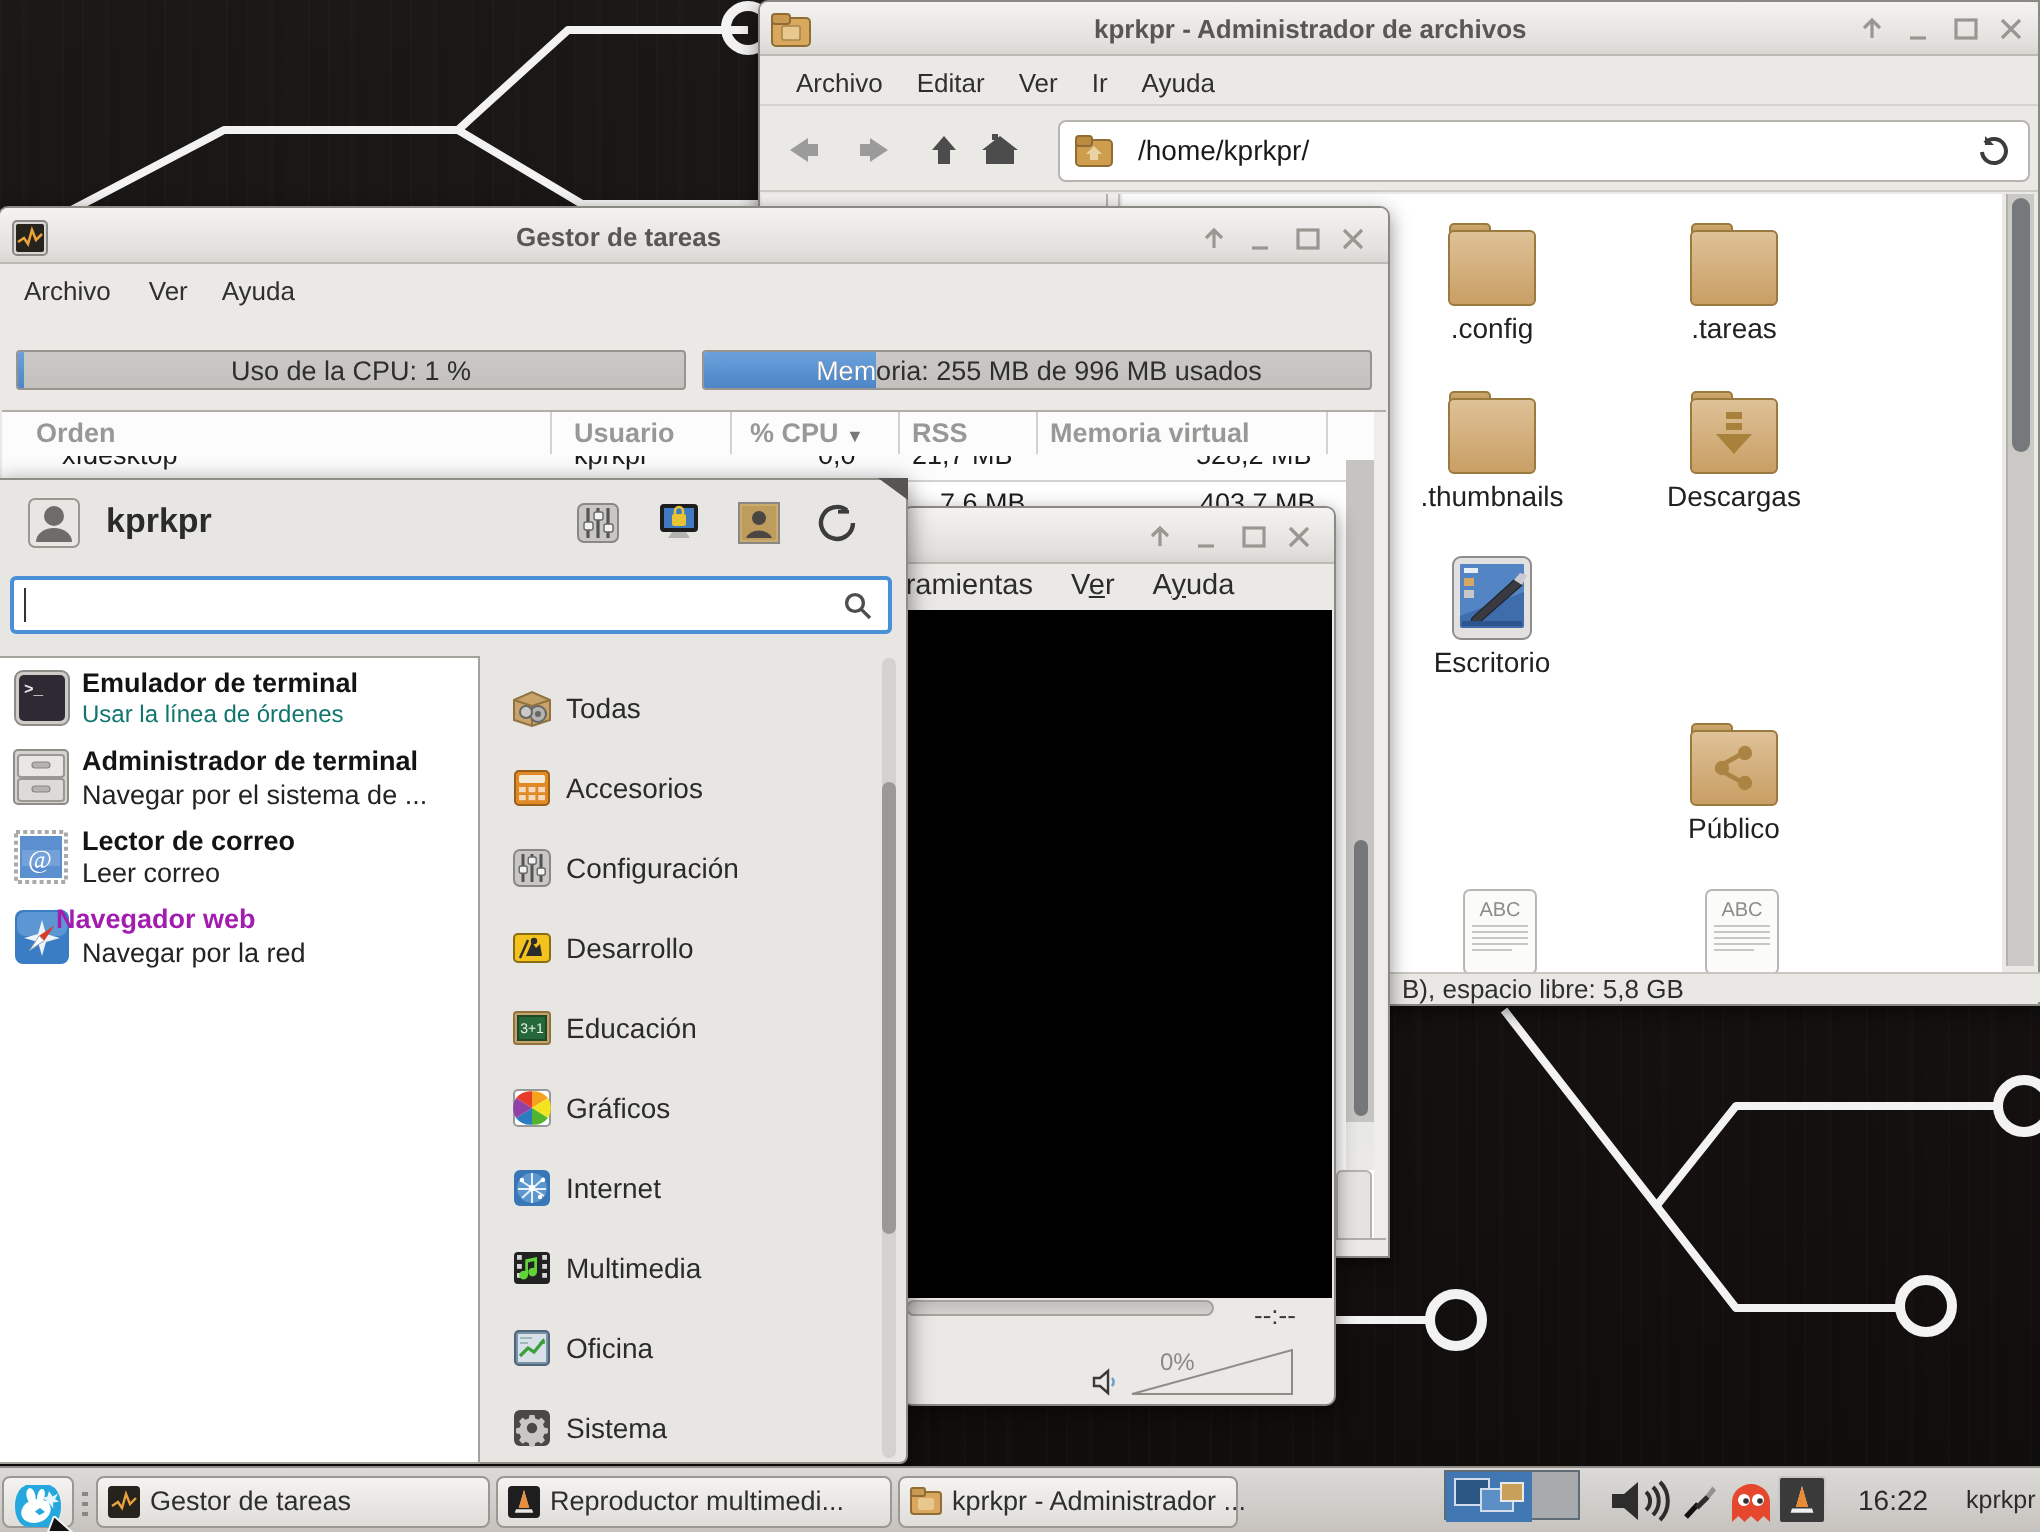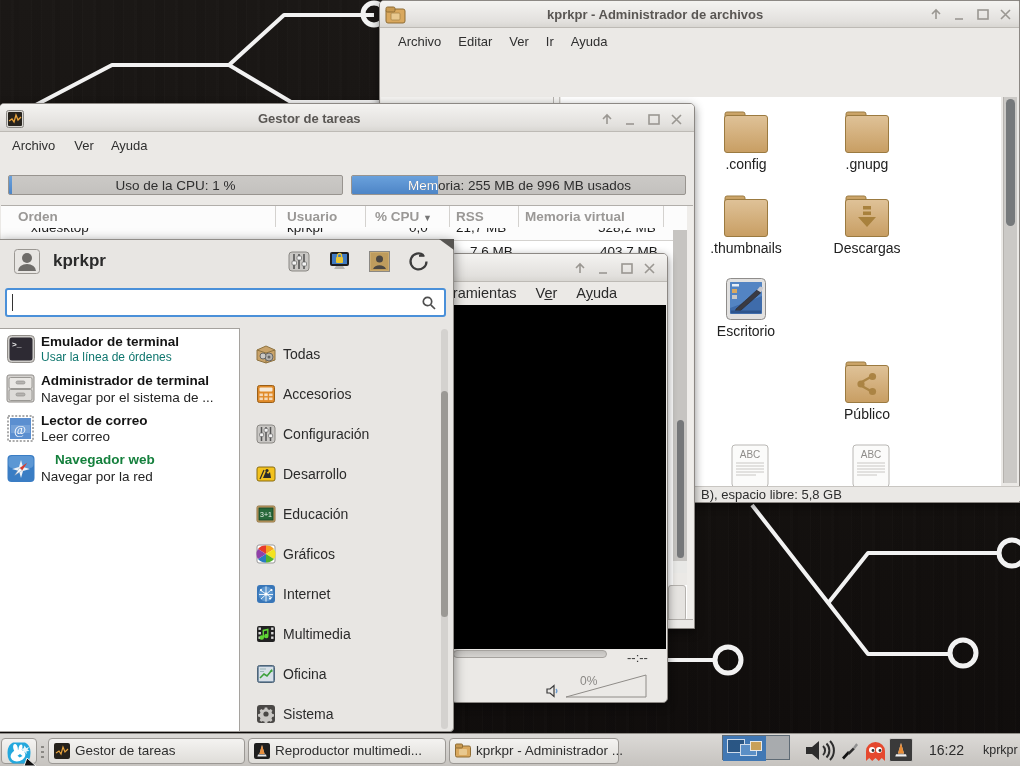--- a/index.html
+++ b/index.html
@@ -61,20 +61,40 @@
         <rect x="1" y="2" width="9" height="5" rx="1.5" fill="#c89a52" stroke="#8f6d35"></rect>
         <rect x="6" y="8" width="9" height="7" rx="1" fill="#e8c88f" stroke="#a8854a" stroke-width="0.8"></rect>
       </svg>
  <svg class="abs" style="left:548px;top:5px" width="92" height="17" viewBox="0 0 92 17" fill="none" stroke="#9a9792" stroke-width="1.6">
         <path d="M8,13 V5 M4,8 L8,4 L12,8"></path>
         <path d="M27,13 H35"></path>
         <rect x="50" y="4" width="10" height="9"></rect>
         <path d="M73,4 L82,13 M82,4 L73,13"></path>
       </svg>
  <div class="menubar" style="left:18px;top:33px;">Archivo<span style="margin-left:17px">Editar</span><span style="margin-left:17px">Ver</span><span style="margin-left:17px">Ir</span><span style="margin-left:17px">Ayuda</span></div>
+ <div id="fmtool">
+  <svg class="abs" style="left:12px;top:13px" width="120" height="18" viewBox="0 0 120 18">
+   <path d="M3,9 L12,3 V6 H17 V12 H12 V15 Z" fill="#9b9b9b"></path>
+   <path d="M52,9 L43,3 V6 H38 V12 H43 V15 Z" fill="#9b9b9b"></path>
+   <path d="M80,2 L86,9 H83 V16 H77 V9 H74 Z" fill="#4c4c4c"></path>
+   <path d="M108,2 L117,9 H115 V16 H101 V9 H99 Z M104,1 h3 v3 h-3 Z" fill="#4c4c4c"></path>
+  </svg>
+  <div id="fmpath">
+   <svg class="abs" style="left:7px;top:6px" width="20" height="18" viewBox="0 0 20 18">
+            <rect x="1" y="3" width="18" height="13" rx="2" fill="#cf9d4e" stroke="#8f6d35"></rect>
+            <rect x="1" y="1" width="8" height="5" rx="1.5" fill="#b98c42" stroke="#8f6d35"></rect>
+            <path d="M10,6 l4,4 h-2 v3 h-4 v-3 h-2 Z" fill="#e9d3a4"></path>
+          </svg>
+   <div class="abs" style="left:39px;top:6px;font-size:14px;color:#1a1a1a;">/home/kprkpr/</div>
+   <svg class="abs" style="right:8px;top:6px" width="18" height="18" viewBox="0 0 18 18" fill="none">
+            <path d="M4.5,4.5 A6,6 0 1 1 3,9" stroke="#3c3c3c" stroke-width="2"></path>
+            <path d="M4.5,1 v4.5 h4.5" fill="#3c3c3c" stroke="none"></path>
+          </svg>
+  </div>
+ </div>
  <div id="fmside"></div>
       <div id="fmsep"></div>
  <div id="fmview">
   <svg width="0" height="0">
           <defs>
    <linearGradient id="fg" x1="0" y1="0" x2="0" y2="1">
               <stop offset="0" stop-color="#dfc298"></stop>
               <stop offset="1" stop-color="#c89e63"></stop>
             </linearGradient>
    <linearGradient id="ft" x1="0" y1="0" x2="0" y2="1">
@@ -88,21 +108,21 @@
             <rect x="2" y="1" width="20" height="8" rx="2" fill="url(#ft)" stroke="#9b7a40"></rect>
             <rect x="1.5" y="4.5" width="43" height="37" rx="2.5" fill="url(#fg)" stroke="#9b7a40"></rect>
           </svg>
           <div class="flabel">.config</div>
         </div>
   <div class="ficon" style="left:246px;top:14px">
           <svg width="46" height="43" viewBox="0 0 46 43">
             <rect x="2" y="1" width="20" height="8" rx="2" fill="url(#ft)" stroke="#9b7a40"></rect>
             <rect x="1.5" y="4.5" width="43" height="37" rx="2.5" fill="url(#fg)" stroke="#9b7a40"></rect>
           </svg>
-          <div class="flabel">.gnupg</div>
+          <div class="flabel">.tareas</div>
         </div>
   <div class="ficon" style="left:125px;top:98px">
           <svg width="46" height="43" viewBox="0 0 46 43">
             <rect x="2" y="1" width="20" height="8" rx="2" fill="url(#ft)" stroke="#9b7a40"></rect>
             <rect x="1.5" y="4.5" width="43" height="37" rx="2.5" fill="url(#fg)" stroke="#9b7a40"></rect>
           </svg>
           <div class="flabel">.thumbnails</div>
         </div>
   <div class="ficon" style="left:246px;top:98px">
           <svg width="46" height="43" viewBox="0 0 46 43">
@@ -313,21 +333,21 @@
   <div class="abs" style="left:41px;top:100px;font-size:13.5px;color:#232323;">Leer correo</div>
   <svg class="abs" style="left:7px;top:125px" width="28" height="29" viewBox="0 0 28 29">
           <rect x="0.5" y="1" width="27" height="27" rx="4" fill="#3a7dc4"></rect>
           <rect x="1.5" y="2" width="25" height="12" rx="4" fill="#5c97d4"></rect>
           <g transform="translate(14,15)">
             <path d="M0,-9 L2,-2 L9,0 L2,2 L0,9 L-2,2 L-9,0 L-2,-2 Z" fill="#eef3f8"></path>
             <path d="M6.2,-6.2 L1.1,1.4 L-1.4,-1.1 Z" fill="#d93b2b"></path>
             <path d="M-6.2,6.2 L1.1,1.4 L-1.4,-1.1 Z" fill="#fdfdfd" stroke="#9aa5b5" stroke-width="0.5"></path>
           </g>
         </svg>
-  <div class="abs" style="left:55px;top:123px;font-size:13.5px;font-weight:bold;color:#15803d;">Navegador web</div>
+  <div class="abs" style="left:28px;top:123px;font-size:13.5px;font-weight:bold;color:#a21caf;">Navegador web</div>
   <div class="abs" style="left:41px;top:140px;font-size:13.5px;color:#232323;">Navegar por la red</div>
  </div>
  <div id="cats" class="abs" style="left:0;top:0;width:455px;height:493px;font-size:14px;color:#2b2b2b;">
   <svg class="abs" style="left:256px;top:104px" width="20" height="20" viewBox="0 0 20 20">
           <path d="M1,6 L10,2 L19,6 V16 L10,19 L1,16 Z" fill="#c9a36a" stroke="#8f7340"></path>
           <path d="M1,6 L10,9 L19,6 M10,9 V19" stroke="#8f7340" fill="none"></path>
           <circle cx="13" cy="13" r="4" fill="#b5b3b0" stroke="#666"></circle>
           <circle cx="13" cy="13" r="1.5" fill="#666"></circle>
           <circle cx="7" cy="12" r="3" fill="#cbc9c6" stroke="#666"></circle>
         </svg>

